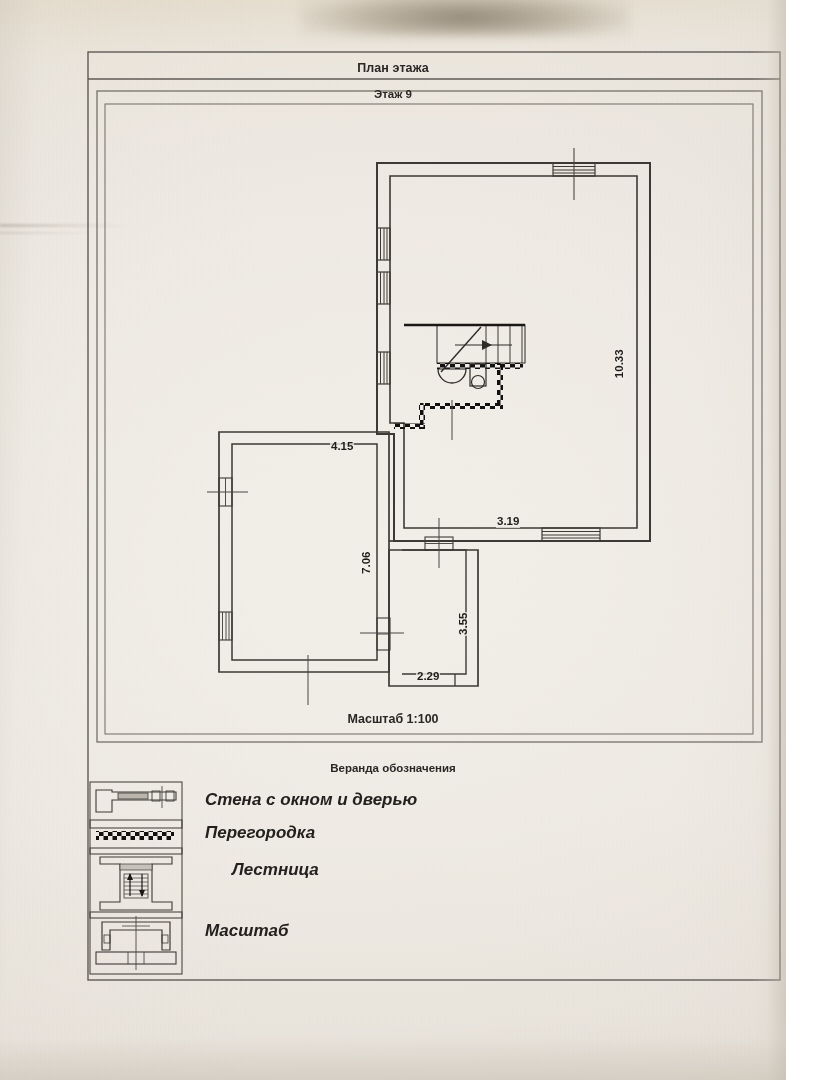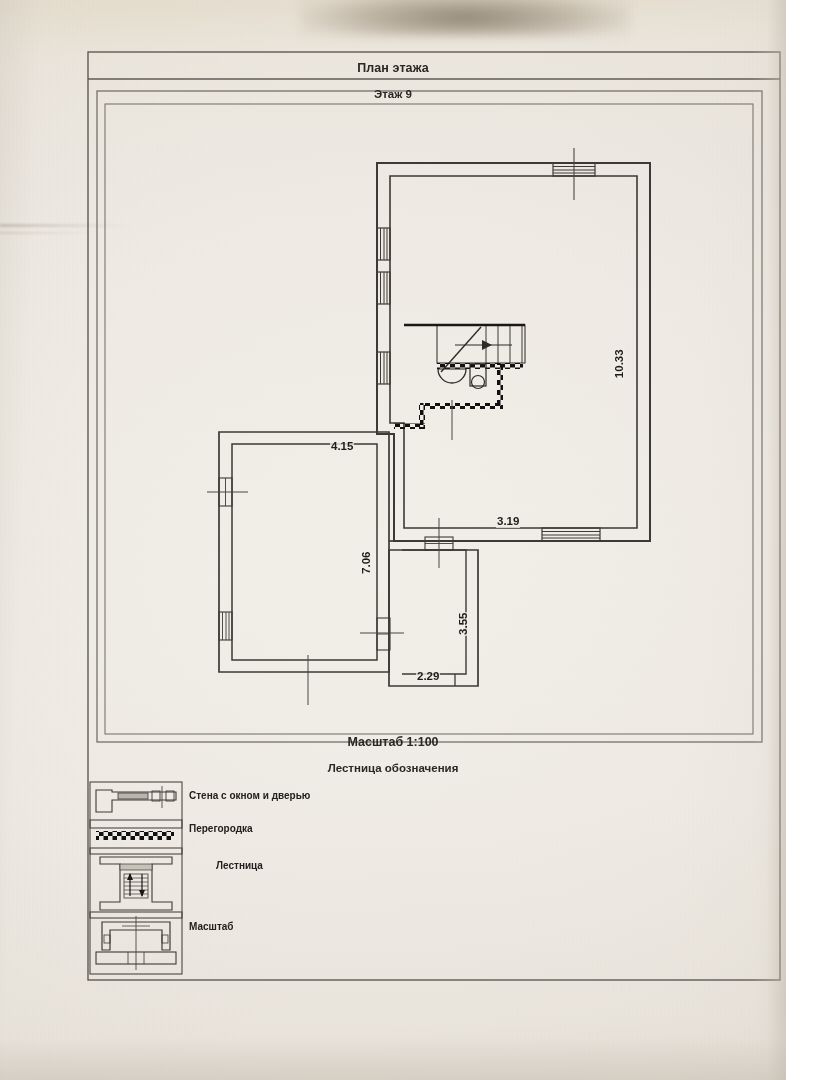--- a/index.html
+++ b/index.html
@@ -116,39 +116,40 @@
   .title-floor {
     left: 0; right: 0;
     top: 89px;
     text-align: center;
     font-size: 11.5px;
     font-weight: bold;
     color: #2a2724;
   }
   .scale-txt {
     left: 0; right: 0;
-    top: 736px;
+    top: 713px;
     text-align: center;
     font-size: 12.5px;
     font-weight: bold;
     color: #2a2724;
   }
   .legend-title {
     left: 0; right: 0;
     top: 763px;
     text-align: center;
     font-size: 11.5px;
     font-weight: bold;
     color: #2a2724;
   }
   .legend-label {
-    left: 189px;
-    font-size: 10px;
+    left: 205px;
+    font-size: 17px;
     font-weight: bold;
     color: #23201d;
+    font-style: italic;
   }
   .dim {
     font-size: 11.5px;
     font-weight: bold;
     color: #1f1c19;
     background: rgba(240,237,231,0.78);
     padding: 0 1px;
   }
   .dim-v {
     transform-origin: center center;
@@ -389,21 +390,21 @@
         <line x1="144" y1="952" x2="144" y2="964" stroke="#3d3a35" stroke-width="0.8"></line>
       </g>
 
     </g>
   </svg>
 
   <div class="txt title-main">План этажа</div>
   <div class="txt title-floor">Этаж 9</div>
 
   <div class="txt scale-txt">Масштаб 1:100</div>
-  <div class="txt legend-title">Лестница обозначения</div>
+  <div class="txt legend-title">Веранда обозначения</div>
 
   <div class="txt legend-label" style="top:791px;">Стена с окном и дверью</div>
   <div class="txt legend-label" style="top:824px;">Перегородка</div>
   <div class="txt legend-label" style="top:861px;margin-left:27px;">Лестница</div>
   <div class="txt legend-label" style="top:922px;">Масштаб</div>
 
   <div class="txt dim dim-v" style="left:604px; top:358px;">10.33</div>
   <div class="txt dim" style="left:496px; top:516px;">3.19</div>
   <div class="txt dim" style="left:282px; top:441px;margin-left:48px;">4.15</div>
   <div class="txt dim dim-v" style="left:355px; top:557px;">7.06</div>

